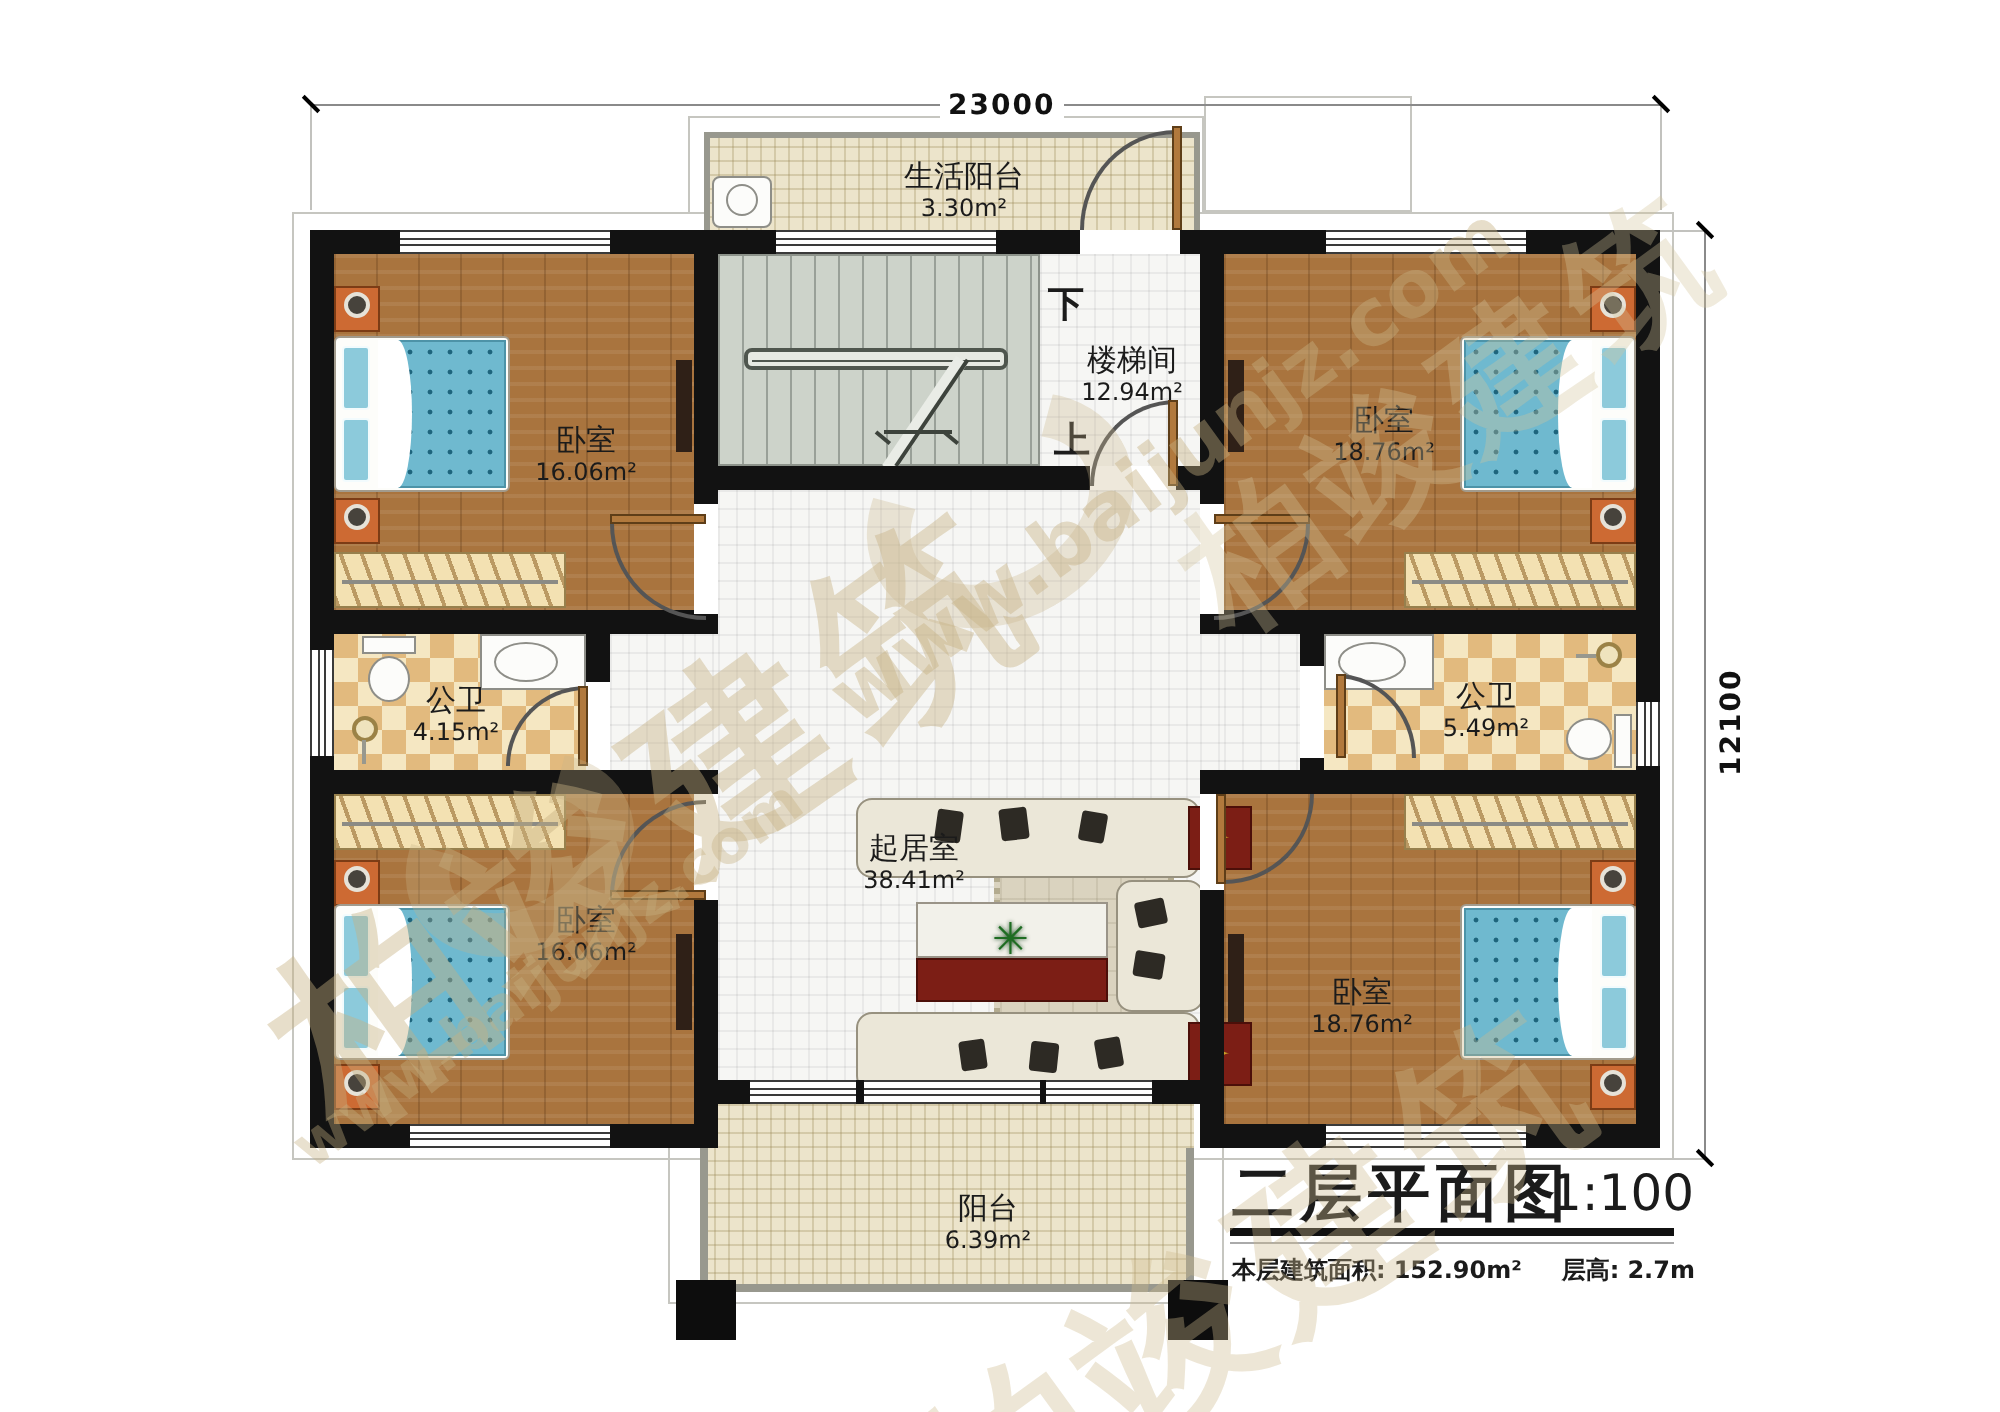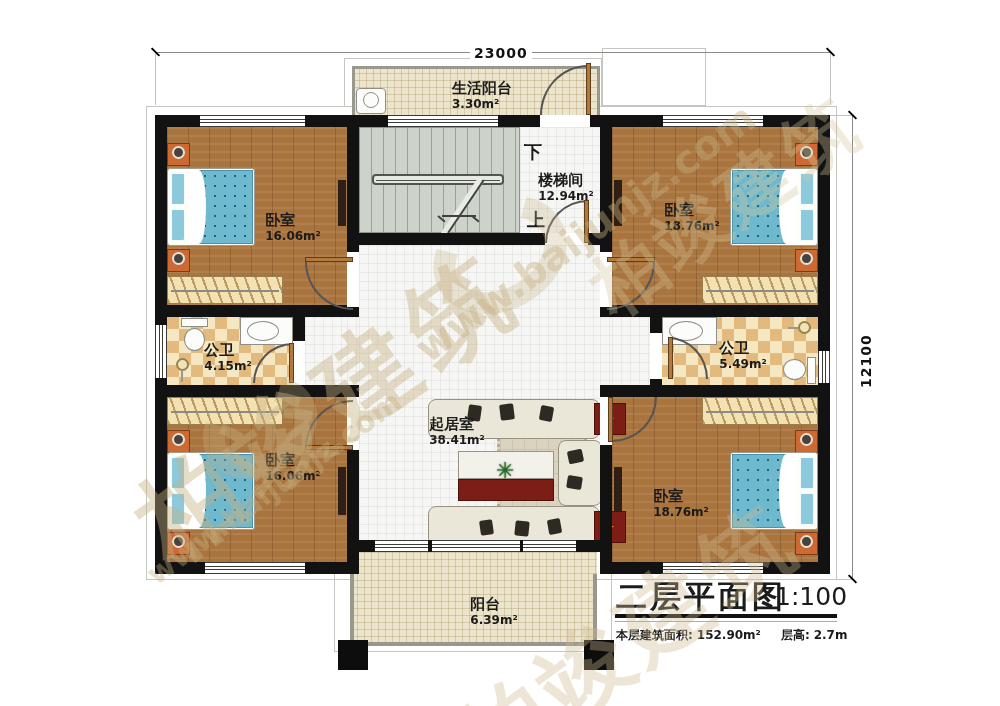--- a/index.html
+++ b/index.html
@@ -59,21 +59,21 @@
   .oval{position:absolute;background:#fcfcfa;border:1px solid #8e8e88;border-radius:50%;z-index:16;}
   .fixture{position:absolute;background:#fcfcfa;border:1px solid #8e8e88;z-index:15;}
   .shower{position:absolute;width:13px;height:13px;border-radius:50%;background:#efe3bd;border:2px solid #9b8246;z-index:16;}
   .stairs{position:absolute;z-index:12;background:#cdd3ca;border:1px solid #8d938b;
           background-image:repeating-linear-gradient(to right,transparent 0 11px,#99a098 11px 12px);}
   .rail{position:absolute;z-index:13;background:#e6e9e2;border:2px solid #4f564e;border-radius:4px;}
   .rail::after{content:"";position:absolute;left:2px;right:2px;top:50%;height:1px;background:#4f564e;}
   .diag{position:absolute;z-index:14;height:2px;background:#3d433c;transform-origin:left center;}
   .diagw{position:absolute;z-index:13;height:7px;background:#e9ece6;transform-origin:left center;}
   
-  .lbl{position:absolute;z-index:60;transform:translateX(-50%);text-align:left;font-weight:bold;white-space:nowrap;}
+  .lbl{position:absolute;z-index:60;transform:translateX(-50%);text-align:center;font-weight:normal;white-space:nowrap;}
   .lbl .nm{font-size:15px;line-height:17px;}
   .lbl .ar{font-size:12px;line-height:14px;}
   .dirlbl{position:absolute;z-index:60;font-weight:bold;font-size:18px;}
   .dim{position:absolute;z-index:60;font-size:14px;letter-spacing:1px;color:#111;background:#fff;padding:0 4px;}
   .dline{position:absolute;background:#8a8a8a;z-index:5;}
   .gline{position:absolute;background:#c2c2be;z-index:4;}
   .tick{position:absolute;width:11px;height:2px;background:#000;transform:rotate(45deg);z-index:6;}
   
   .tb-title{position:absolute;z-index:60;font-size:31px;font-weight:bold;letter-spacing:3px;}
   .tb-scale{position:absolute;z-index:60;font-size:25px;}

